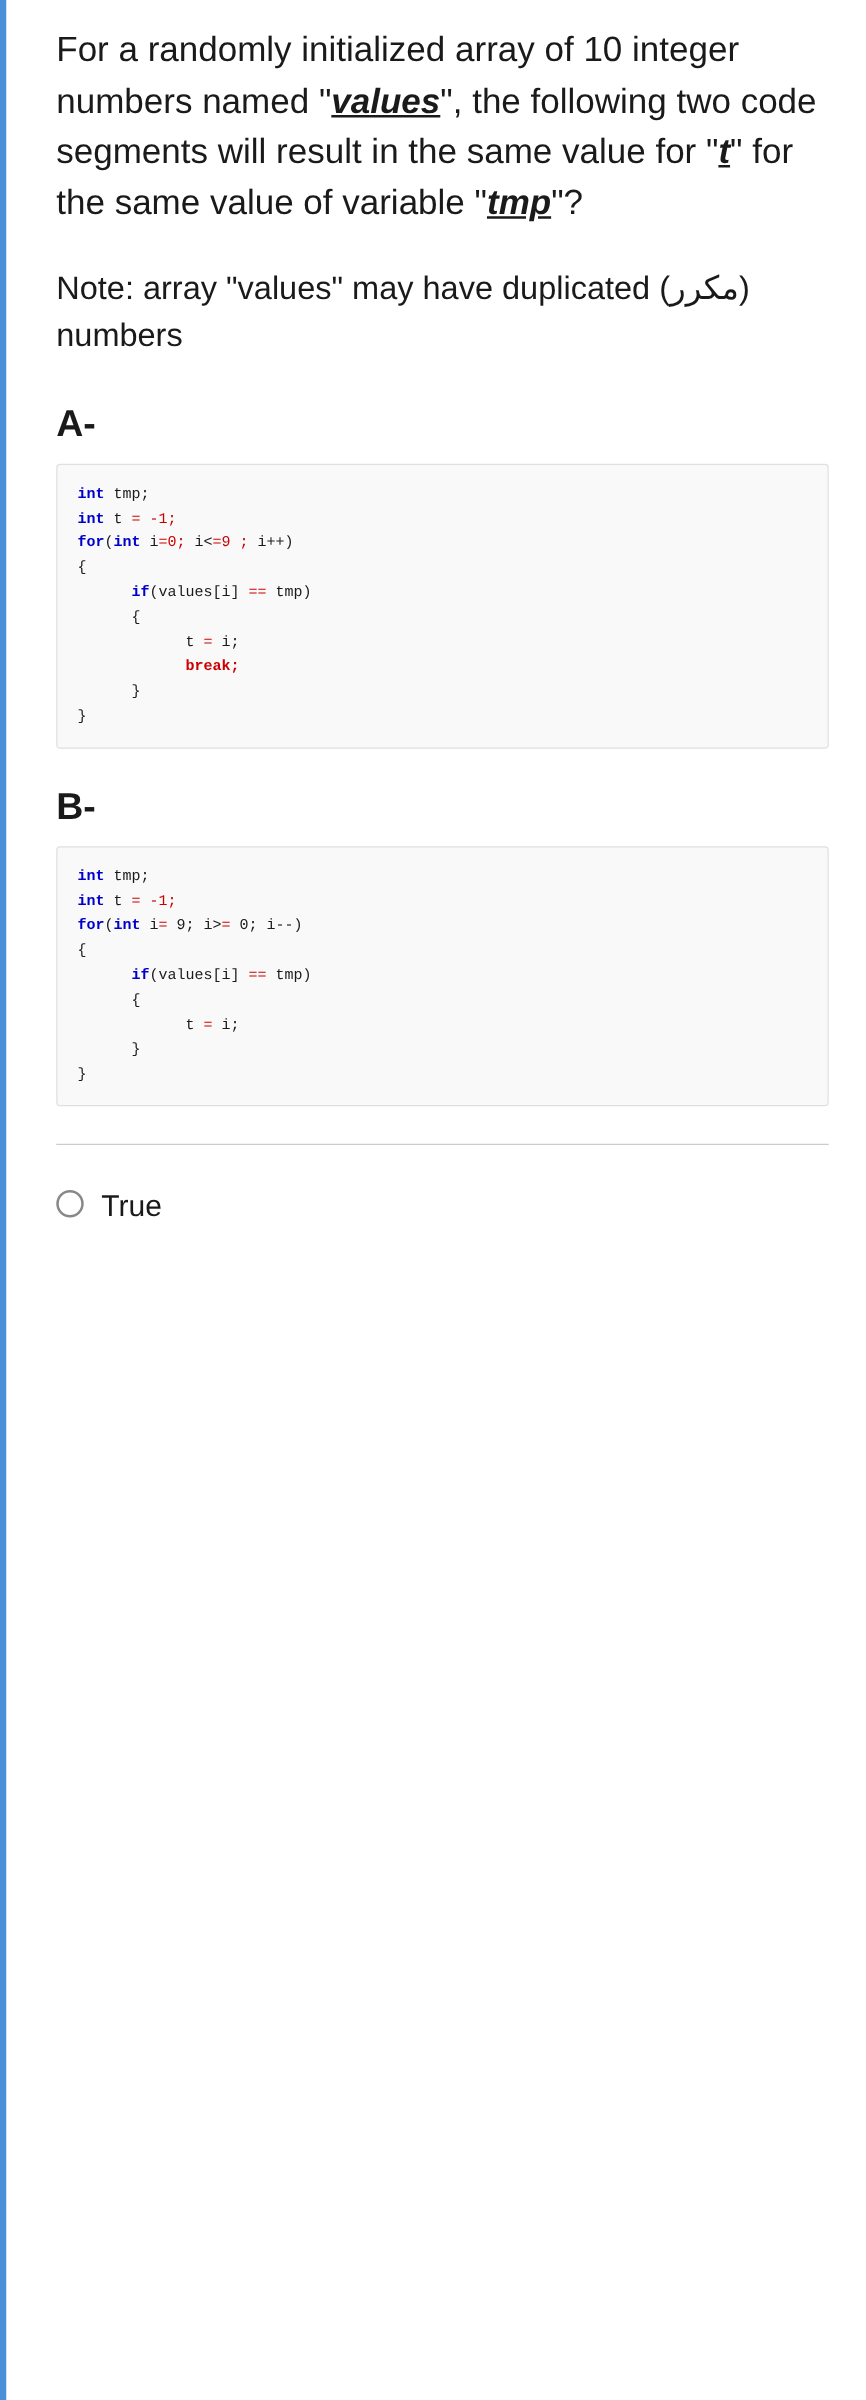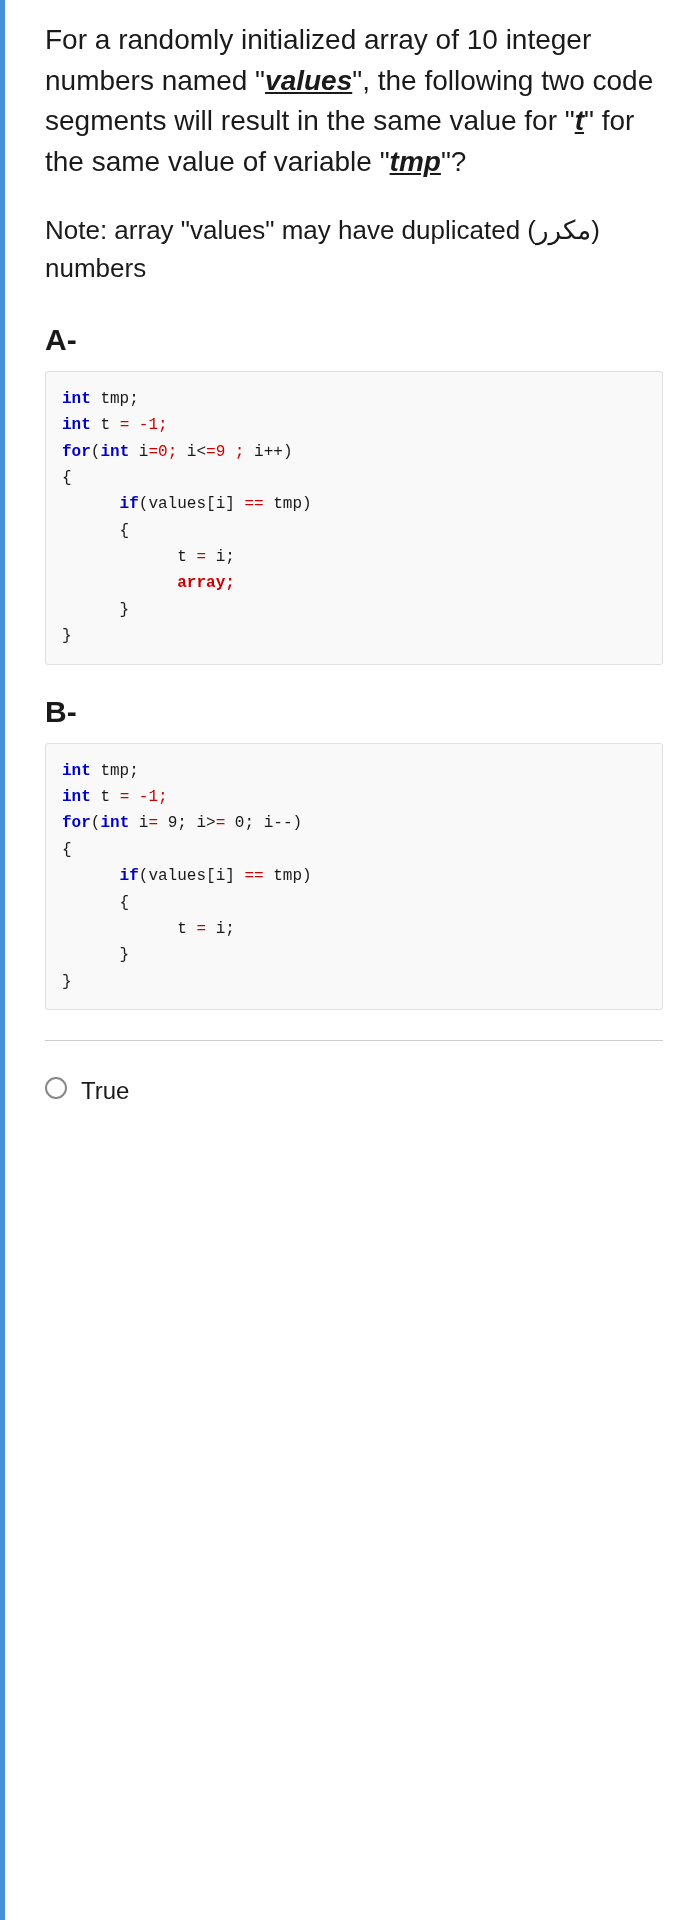--- a/index.html
+++ b/index.html
@@ -59,21 +59,21 @@
 
     .section-label {
       font-size: 30px;
       font-weight: 600;
       color: #1a1a1a;
       margin-bottom: 14px;
     }
 
     .code-block {
       font-family: 'Courier New', Courier, monospace;
-      font-size: 16px;
+      font-size: 12px;
       line-height: 1.65;
       background: #f9f9f9;
       border: 1px solid #e0e0e0;
       padding: 14px 16px;
       margin-bottom: 30px;
       border-radius: 3px;
       white-space: pre;
     }
 
     .kw-blue {
@@ -141,21 +141,21 @@
   </div>
 
   <div class="section-label">A-</div>
   <div class="code-block"><span class="kw-blue">int</span> tmp;
 <span class="kw-blue">int</span> t <span class="kw-red">= -1;</span>
 <span class="kw-blue">for</span>(<span class="kw-blue">int</span> i<span class="kw-red">=0;</span> i&lt;<span class="kw-red">=9 ; </span>i++)
 {
       <span class="kw-blue">if</span>(values[i] <span class="kw-red">==</span> tmp)
       {
             t <span class="kw-red">=</span> i;
-            <span class="kw-bold-red">array;</span>
+            <span class="kw-bold-red">break;</span>
       }
 }</div>
 
   <div class="section-label">B-</div>
   <div class="code-block"><span class="kw-blue">int</span> tmp;
 <span class="kw-blue">int</span> t <span class="kw-red">= -1;</span>
 <span class="kw-blue">for</span>(<span class="kw-blue">int</span> i<span class="kw-red">=</span> 9; i&gt;<span class="kw-red">=</span> 0; i--)
 {
       <span class="kw-blue">if</span>(values[i] <span class="kw-red">==</span> tmp)
       {

